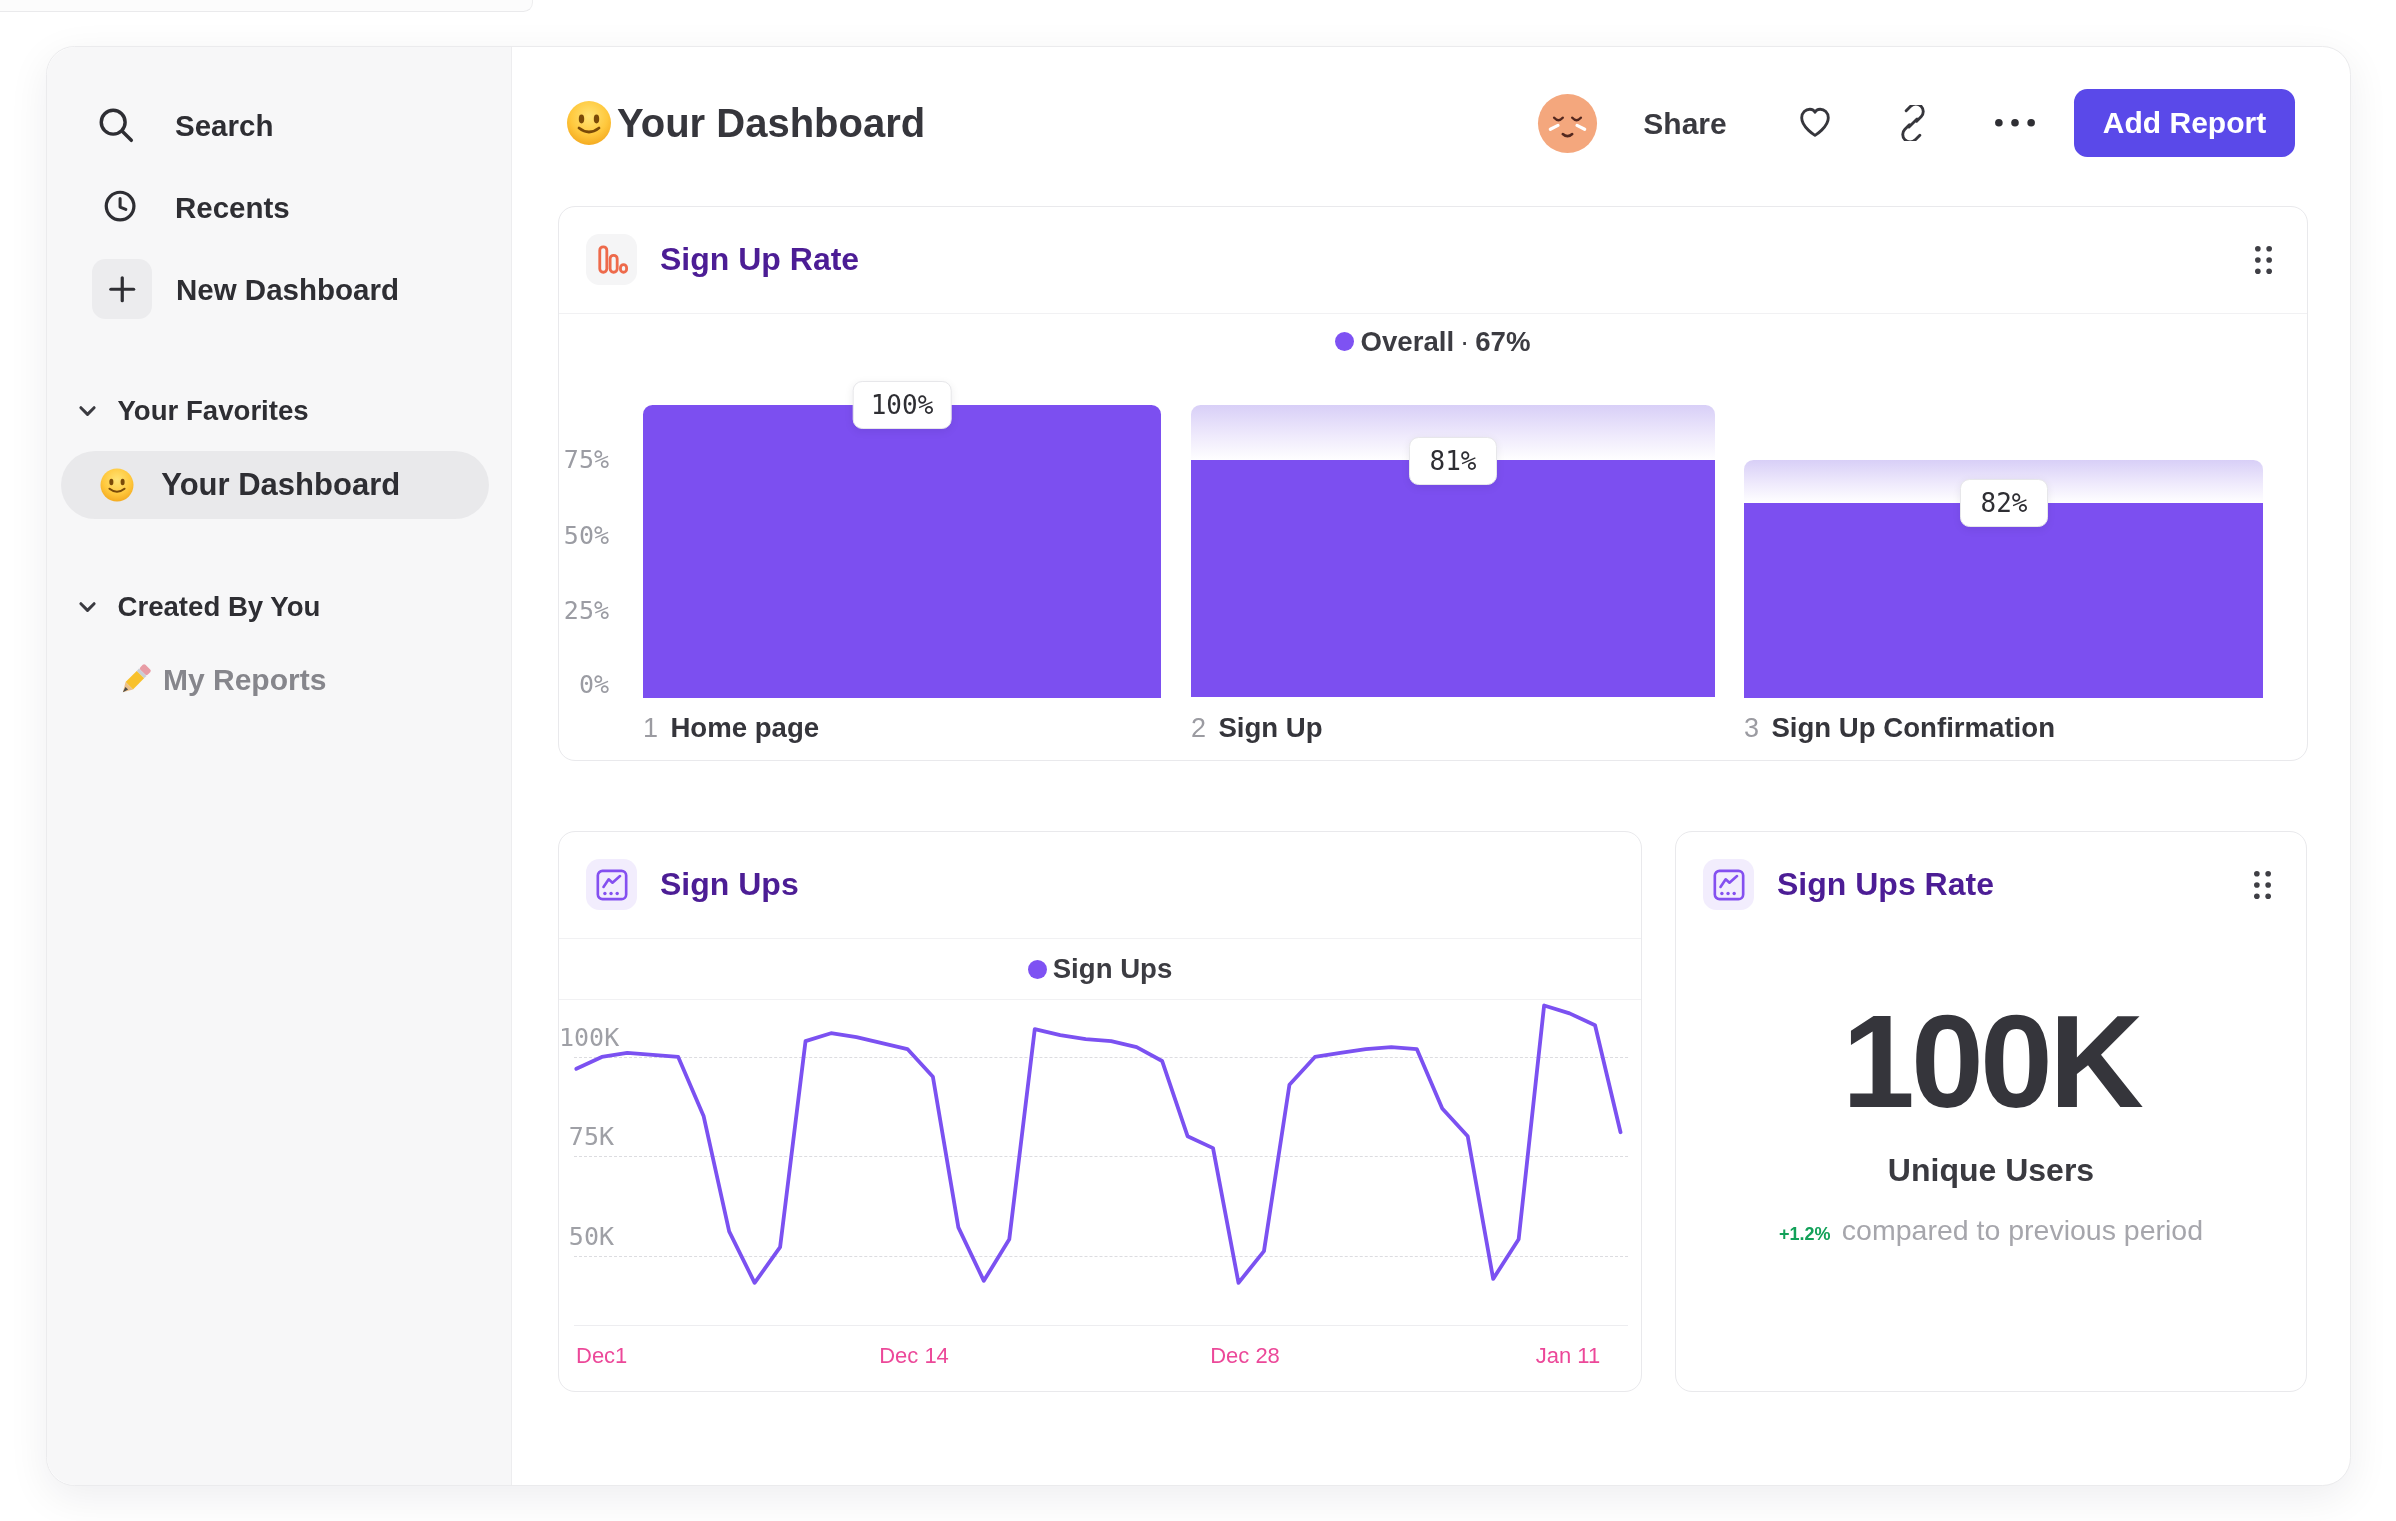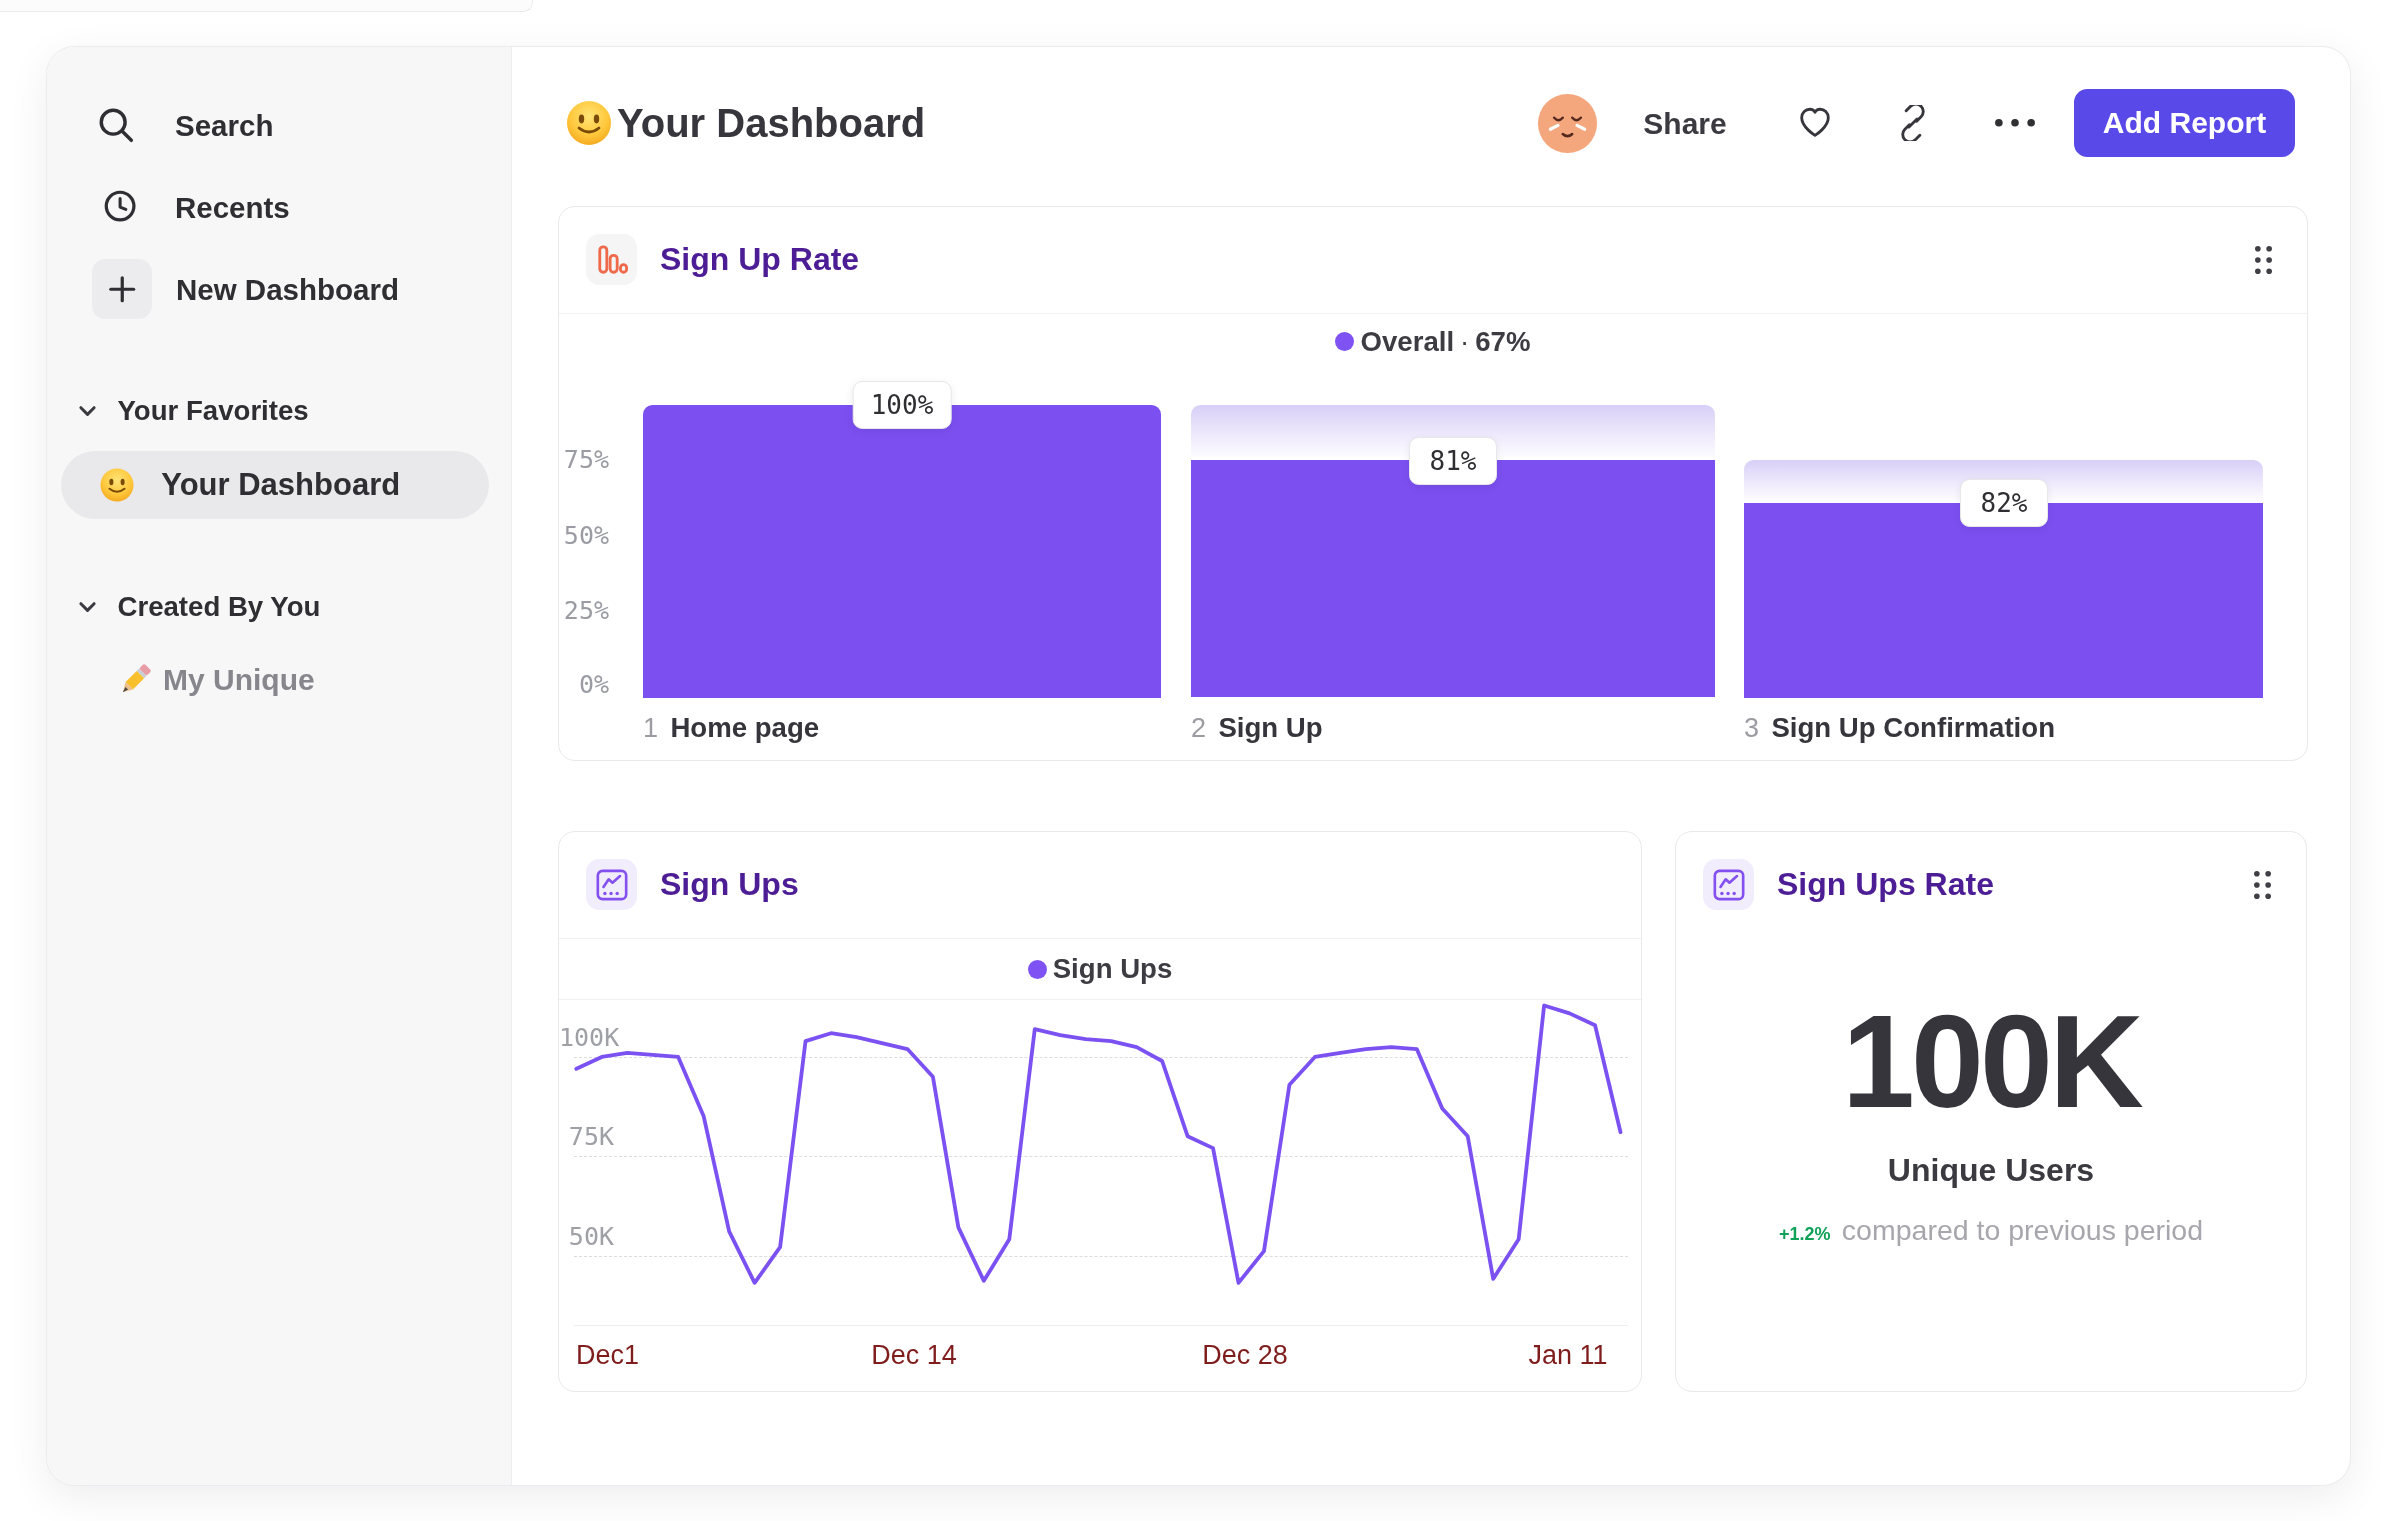--- a/index.html
+++ b/index.html
@@ -64,21 +64,21 @@
     font-family:"DejaVu Sans Mono", monospace; font-size:26px; color:#2e2e33; white-space:nowrap; }
   .step-label { position:absolute; top:505px; display:flex; gap:12.4px; align-items:baseline; white-space:nowrap; }
   .step-num { font-size:27px; color:#9b9ba1; }
   .step-name { font-size:27.6px; font-weight:600; color:#35353b; }
 
   
   .grid-dash { position:absolute; left:15px; width:1054px; border-top:1.9px dashed #dcdce0; }
   .axis-line { position:absolute; left:15px; width:1054px; border-top:1.9px solid #ededf0; }
   .l-ytick { position:absolute; left:0; width:55px; text-align:right; font-family:"DejaVu Sans Mono", monospace;
     font-size:25px; color:#9fa0a6; line-height:25px; }
-  .l-xtick { position:absolute; top:510px; font-size:27px; color:#7f1d1d; line-height:27px; white-space:nowrap; }
+  .l-xtick { position:absolute; top:510px; font-size:22px; color:#ec4899; line-height:27px; white-space:nowrap; }
   .centered { transform:translateX(-50%); }
 
   
   .metric-value { position:absolute; left:0; right:0; top:158px; text-align:center; font-size:131px; font-weight:800;
     letter-spacing:-3.8px; color:#35353b; line-height:143px; }
   .metric-caption { position:absolute; left:0; right:0; top:320px; text-align:center; font-size:32px; font-weight:600; color:#3a3a40; }
   .metric-delta-row { position:absolute; left:0; right:0; top:382px; display:flex; justify-content:center; align-items:baseline; gap:11.4px; }
   .delta-up { font-size:18px; font-weight:700; color:#12a159; }
   .delta-caption { font-size:28.5px; color:#a6a6ac; }
 
@@ -153,21 +153,21 @@
     <div class="abs" style="left:67px; top:610px; width:380px; height:46px;">
       <svg class="abs" style="left:0; top:1.9px;" width="42" height="42" viewBox="0 0 44 44">
         <g transform="rotate(45 22 22)">
           <rect x="16.5" y="3" width="11" height="7.5" rx="2" fill="#e89ca5"></rect>
           <rect x="16.5" y="10.5" width="11" height="3.5" fill="#c9cdd3"></rect>
           <rect x="16.5" y="14" width="11" height="16.5" fill="#f8c12c"></rect>
           <polygon points="16.5,30.5 27.5,30.5 22,40" fill="#ebc08a"></polygon>
           <polygon points="20,34.2 24,34.2 22,40" fill="#4a4a4a"></polygon>
         </g>
       </svg>
-      <span class="side-label muted-label" style="position:absolute; left:49px; top:0; line-height:46px; font-size:30px;">My Unique</span>
+      <span class="side-label muted-label" style="position:absolute; left:49px; top:0; line-height:46px; font-size:30px;">My Reports</span>
     </div>
   </div>
 
   <svg class="abs" style="left:518px; top:52px;" width="48" height="48" viewBox="0 0 48 48">
     <defs>
       <radialGradient id="gSmile2" cx="50%" cy="35%" r="70%">
         <stop offset="0%" stop-color="#ffe476"></stop>
           <stop offset="60%" stop-color="#ffc83d"></stop>
           <stop offset="100%" stop-color="#f2a51b"></stop>
       </radialGradient>

